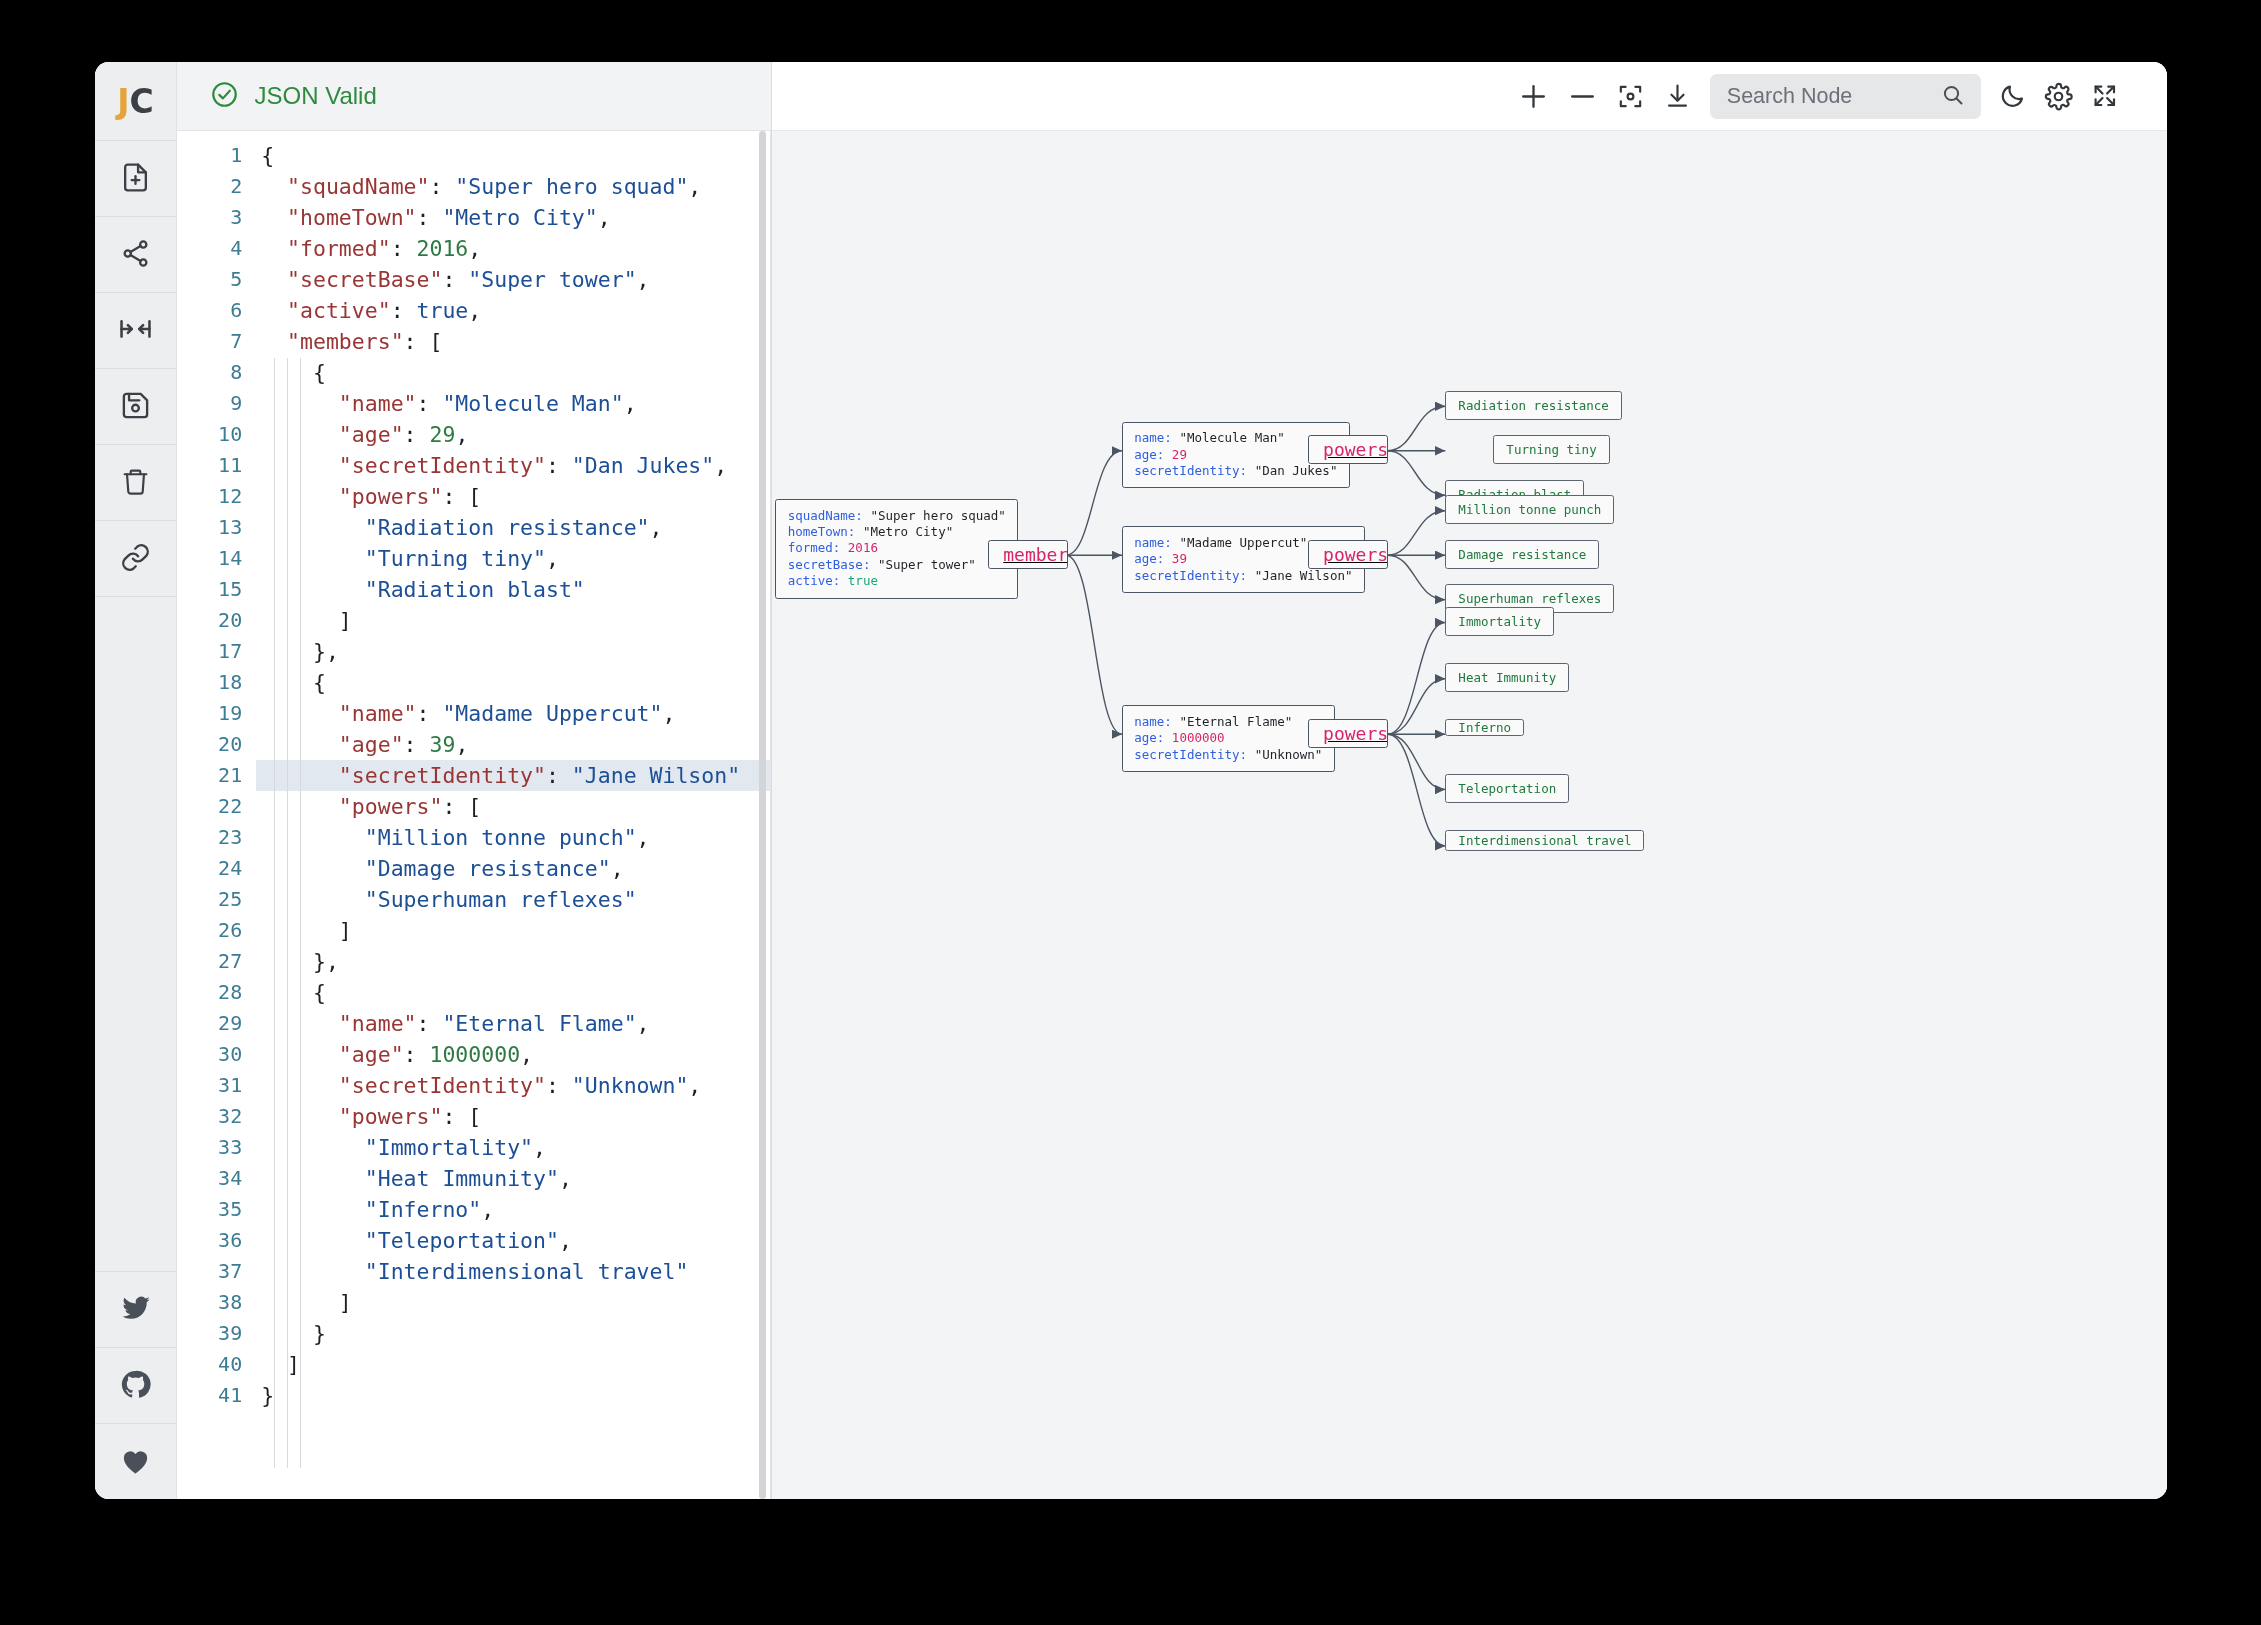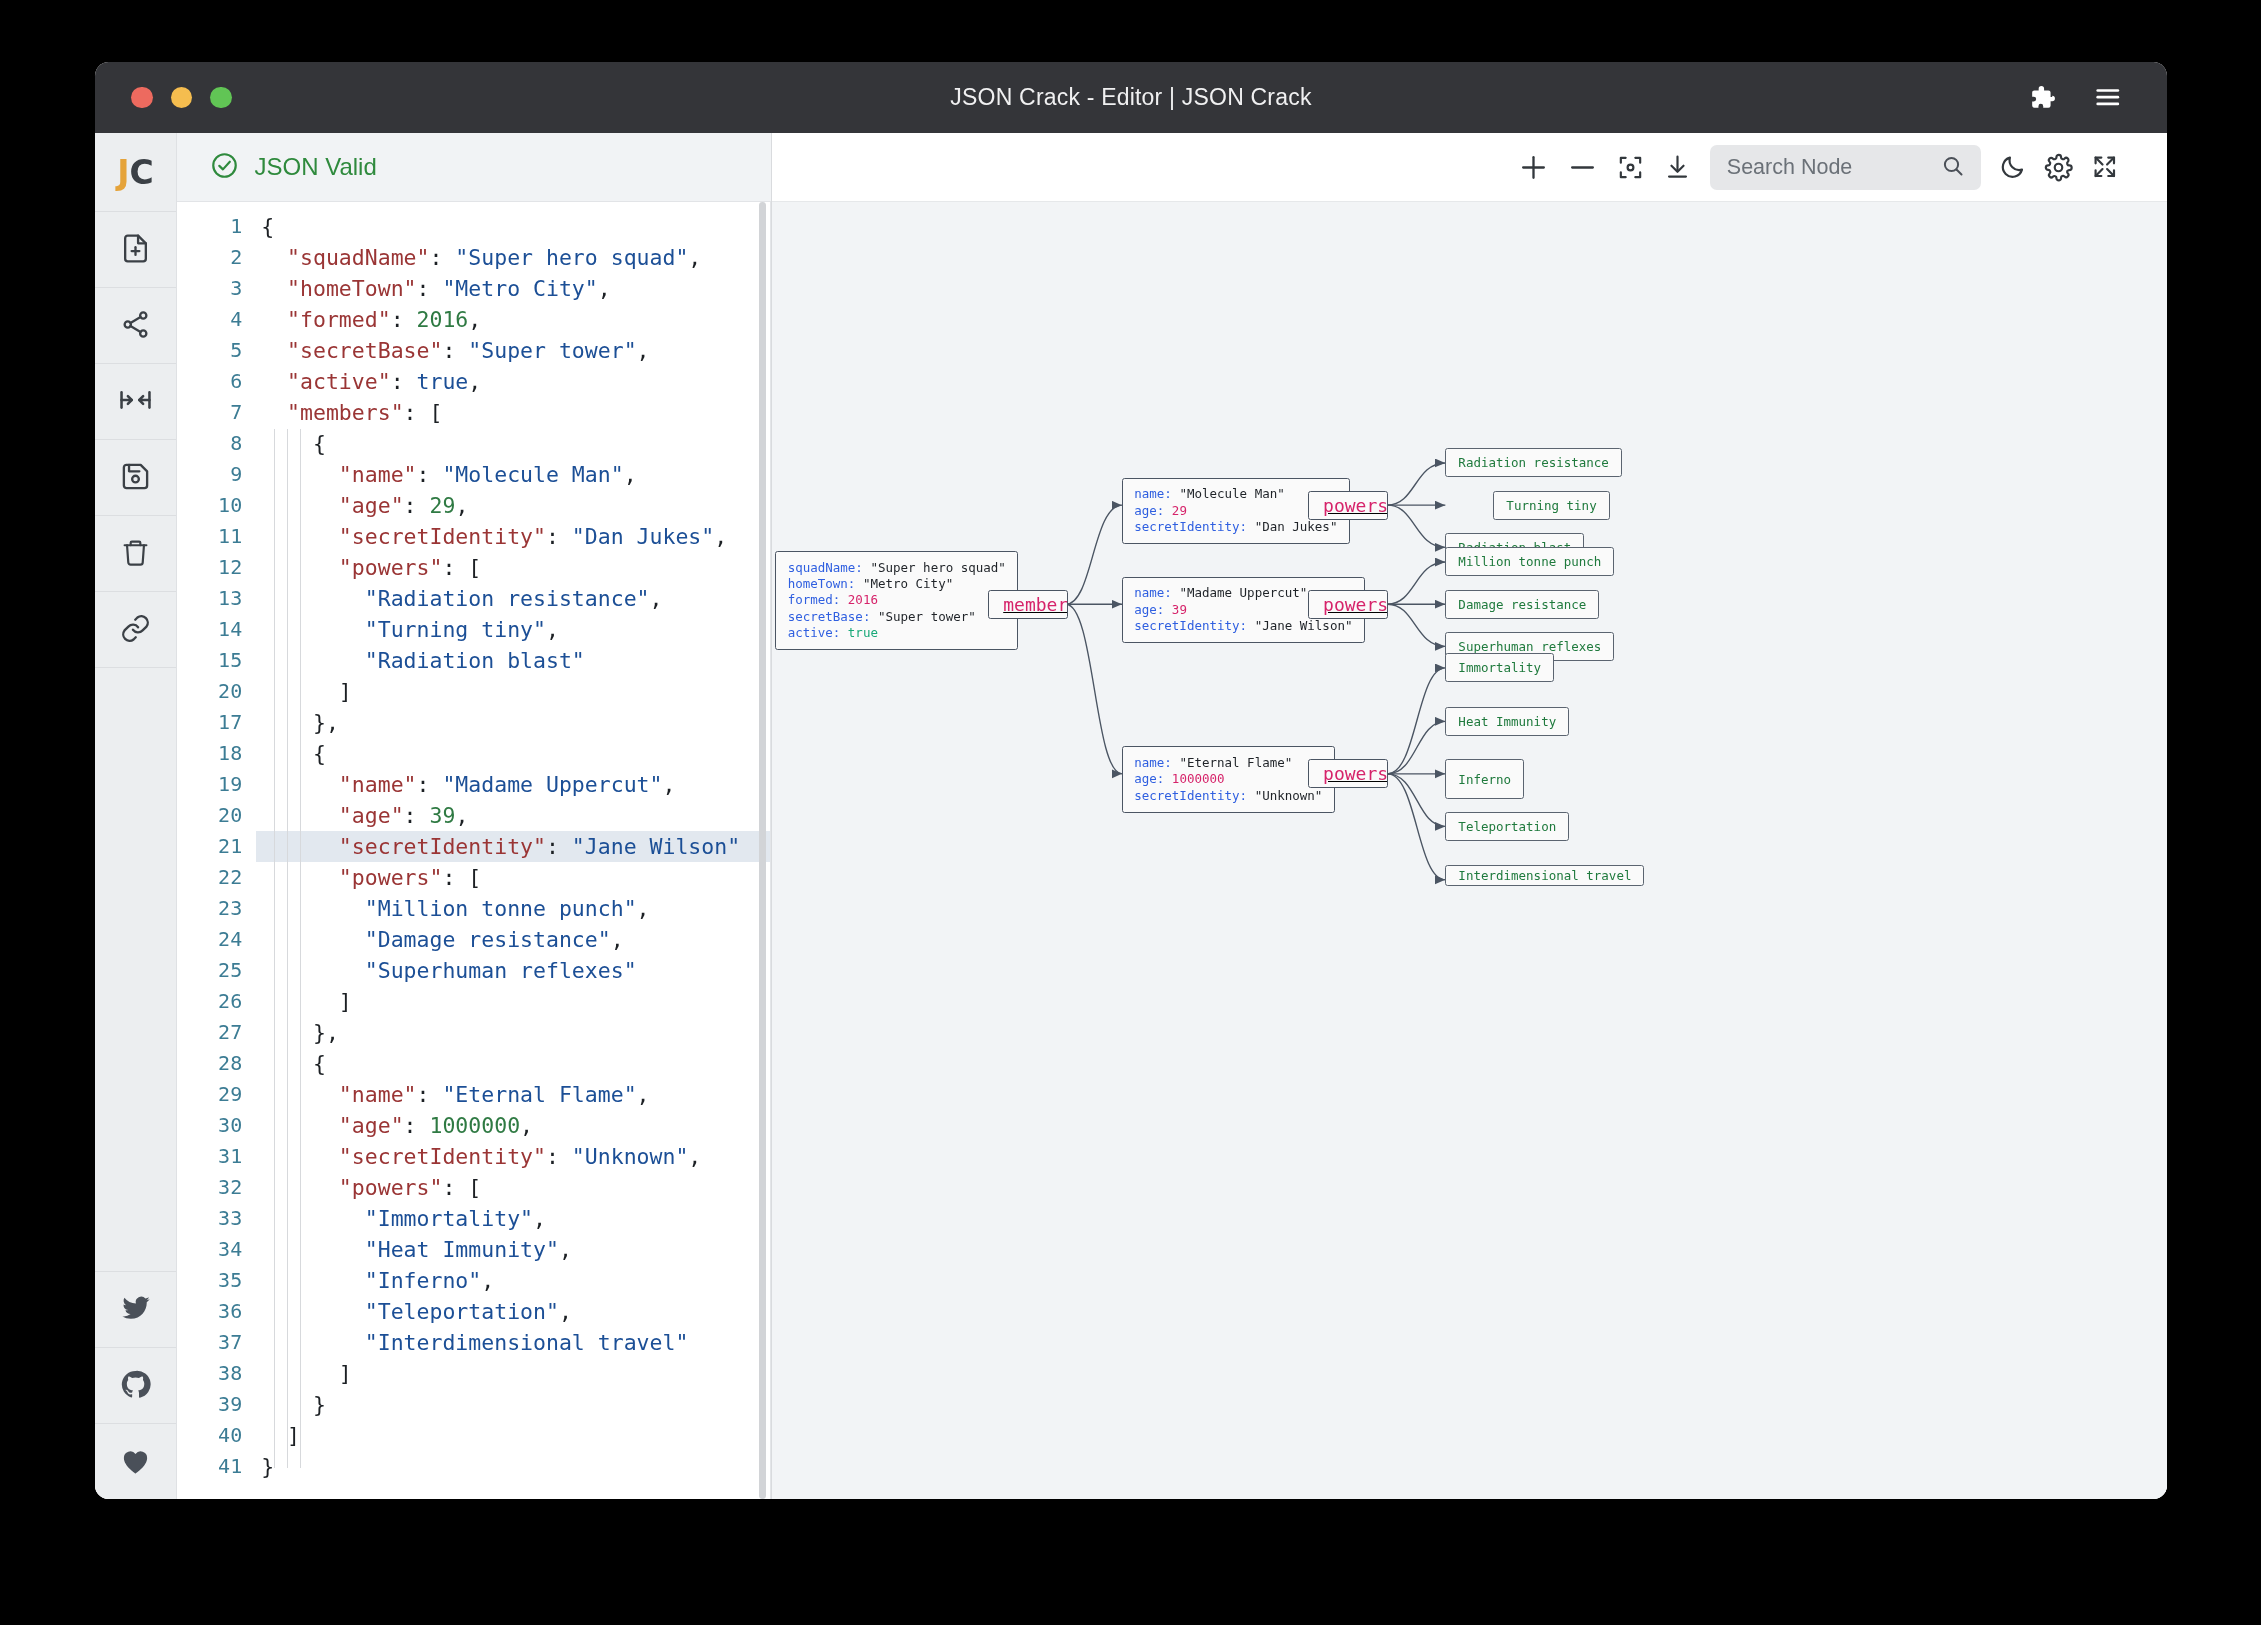--- a/index.html
+++ b/index.html
@@ -197,42 +197,20 @@
     border-left: 1.4px solid #4b5563;
     display: flex; align-items: center; justify-content: center;
     color: #1f2328;
   }
 </style>
 </head>
 <body>
 
 <div class="window">
 
-  <div class="titlebar">
-    <div class="traffic">
-      <span class="dot red"></span>
-      <span class="dot yellow"></span>
-      <span class="dot green"></span>
-    </div>
-    <div class="title-text">JSON Crack - Editor | JSON Crack</div>
-    <div class="title-right">
-      <span>
-        <svg width="26" height="26" viewBox="0 0 24 24" fill="#ffffff">
-          <path d="M20.5 11H19V7a2 2 0 0 0-2-2h-4V3.5a2.5 2.5 0 0 0-5 0V5H4a2 2 0 0 0-2 2v3.8h1.5a2.2 2.2 0 1 1 0 4.4H2V19a2 2 0 0 0 2 2h3.8v-1.5a2.2 2.2 0 1 1 4.4 0V21H17a2 2 0 0 0 2-2v-4h1.5a2.5 2.5 0 0 0 0-5z"></path>
-        </svg>
-      </span>
-      <span>
-        <svg width="27.6" height="22.4" viewBox="0 0 24 20" stroke="#ffffff" stroke-width="2.4" stroke-linecap="round">
-          <line x1="3" y1="4" x2="21" y2="4"></line>
-          <line x1="3" y1="10" x2="21" y2="10"></line>
-          <line x1="3" y1="16" x2="21" y2="16"></line>
-        </svg>
-      </span>
-    </div>
-  </div>
 
   <div class="body">
 
     <div class="rail">
       <div class="rail-top">
         <div class="rail-logo">
           <span class="j">J</span>
             <span class="c">C</span>
         </div>
         <div class="rail-btn">
@@ -541,21 +519,21 @@
                 <svg width="15.5" height="12" viewBox="0 0 20 14" fill="none" stroke="#1f2328" stroke-width="1.6" stroke-linecap="round" stroke-linejoin="round">
                   <line x1="1" y1="9" x2="8" y2="9"></line>
                   <polyline points="6,6.5 8.5,9 6,11.5"></polyline>
                   <line x1="19" y1="5" x2="12" y2="5"></line>
                   <polyline points="14,2.5 11.5,5 14,7.5"></polyline>
                 </svg>
               </div>
             </div>
             <div class="node-leaf" style="left: 48.2695%; top: 34.7942%; height: 29px;">Immortality</div>
             <div class="node-leaf" style="left: 48.2695%; top: 38.911%; height: 29px;">Heat Immunity</div>
-            <div class="node-leaf" style="left: 48.2695%; top: 42.9615%; height: 40px;">Inferno</div>
+            <div class="node-leaf" style="left: 48.2695%; top: 42.9615%; height: 17px;">Inferno</div>
             <div class="node-leaf" style="left: 48.2695%; top: 47.012%; height: 29px;">Teleportation</div>
             <div class="node-leaf" style="left: 48.2695%; top: 51.1288%; height: 21px;">Interdimensional travel</div>
           </div>
       </div>
     </div>
 
   </div>
 </div>
 
 

